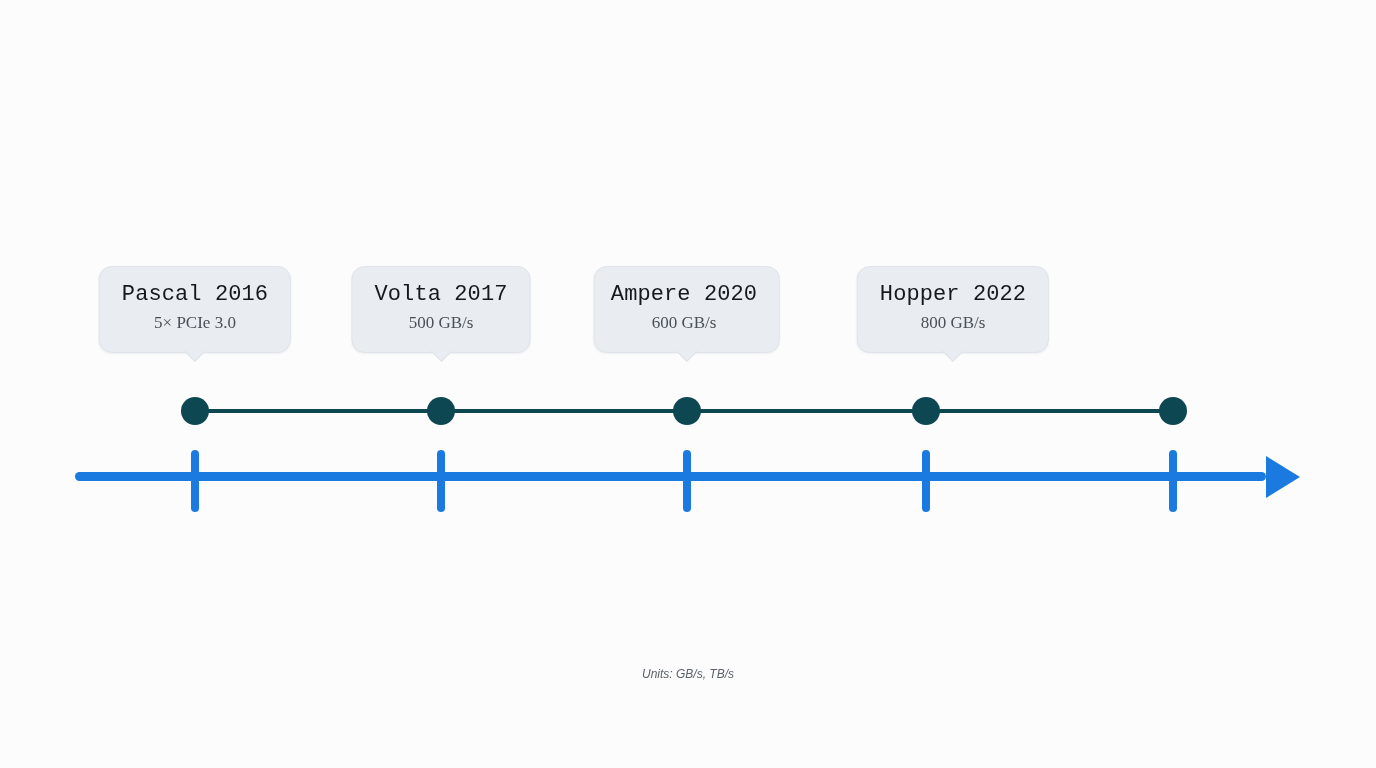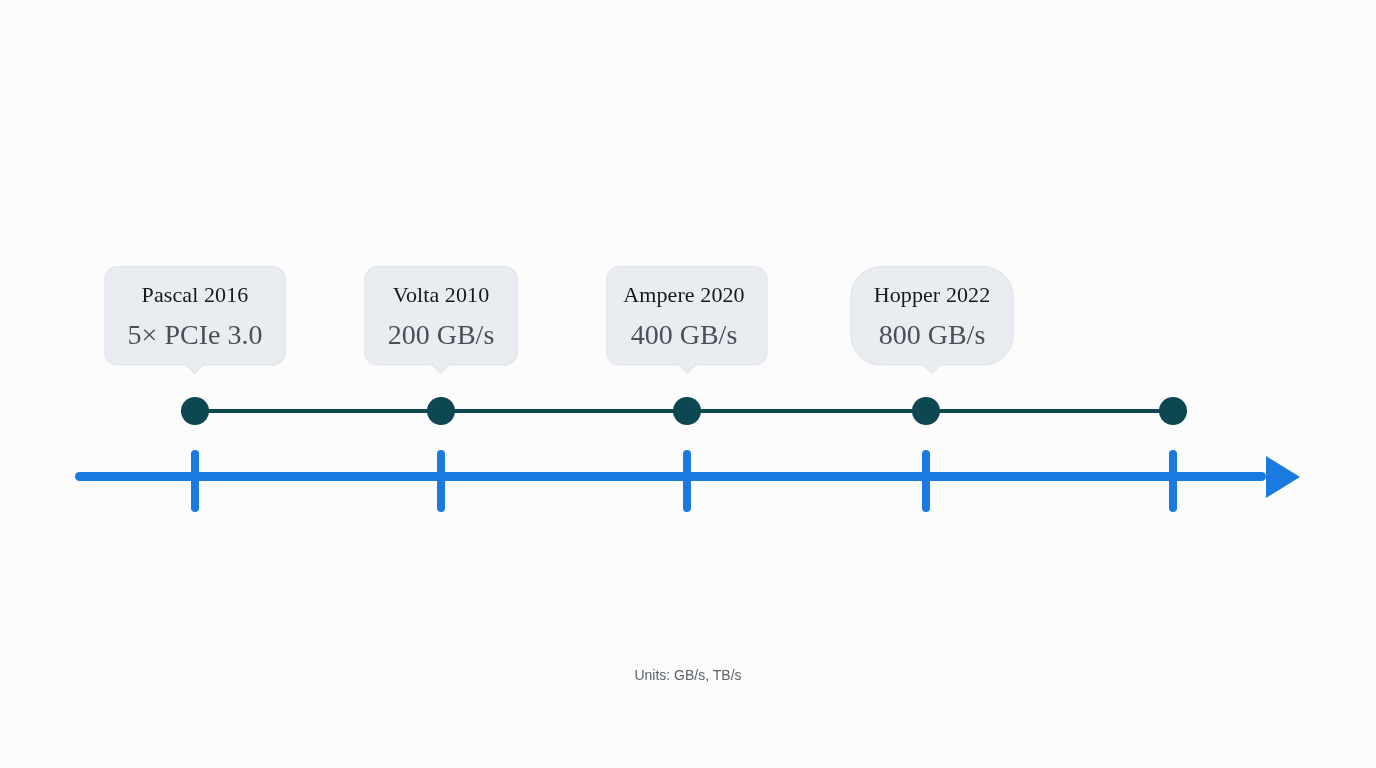--- a/index.html
+++ b/index.html
@@ -37,35 +37,35 @@
     border: 1px solid #dfe4ea;
     border-radius: 13px;
     box-shadow: 0 1px 2px rgba(16, 24, 40, 0.05);
     padding: 14px 22px 16px 22px;
     box-sizing: border-box;
     text-align: center;
     white-space: nowrap;
   }
 
   .card-title {
-    font-family: Liberation Serif, serif;
+    font-family: Liberation Mono, monospace;
     font-size: 22px;
     font-weight: 400;
     color: #15191e;
     line-height: 28px;
     letter-spacing: 0.1px;
   }
 
   .card-sub {
     font-family: "Liberation Serif", serif;
-    font-size: 28px;
+    font-size: 17px;
     font-weight: 400;
     color: #4a5057;
     line-height: 26px;
-    margin-top: 13px;
+    margin-top: 1px;
   }
 
   
   .card-tail {
     position: absolute;
     left: 50%;
     bottom: -13px;
     width: 26px;
     height: 14px;
     transform: translateX(-50%);
@@ -131,46 +131,47 @@
   }
 
   
   .footer-note {
     position: absolute;
     top: 667px;
     left: 0;
     width: 1376px;
     text-align: center;
     font-family: "Liberation Sans", sans-serif;
-    font-size: 14px;
+    font-size: 12px;
     color: #5b6169;
+    font-style: italic;
   }
 </style>
 </head>
 <body>
 
 <div id="stage">
 
   <div class="cards-layer">
       <div class="card" style="left: 195px;">
         <div class="card-title">Pascal 2016</div>
         <div class="card-sub">5× PCIe 3.0</div>
         <div class="card-tail"></div>
       </div>
       <div class="card" style="left: 441px;">
-        <div class="card-title">Volta 2010</div>
-        <div class="card-sub">200 GB/s</div>
+        <div class="card-title">Volta 2017</div>
+        <div class="card-sub">500 GB/s</div>
         <div class="card-tail"></div>
       </div>
       <div class="card" style="left: 687px; padding-left: 16px;">
         <div class="card-title">Ampere 2020</div>
-        <div class="card-sub">400 GB/s</div>
+        <div class="card-sub">600 GB/s</div>
         <div class="card-tail"></div>
       </div>
-      <div class="card" style="left: 932px; border-radius: 31px;">
+      <div class="card" style="left: 953px;">
         <div class="card-title">Hopper 2022</div>
         <div class="card-sub">800 GB/s</div>
         <div class="card-tail"></div>
       </div>
     </div>
 
   <div>
       <div class="connector-line" style="left: 195px; width: 978px;"></div>
       <div class="node" style="left: 195px;"></div>
       <div class="node" style="left: 441px;"></div>

